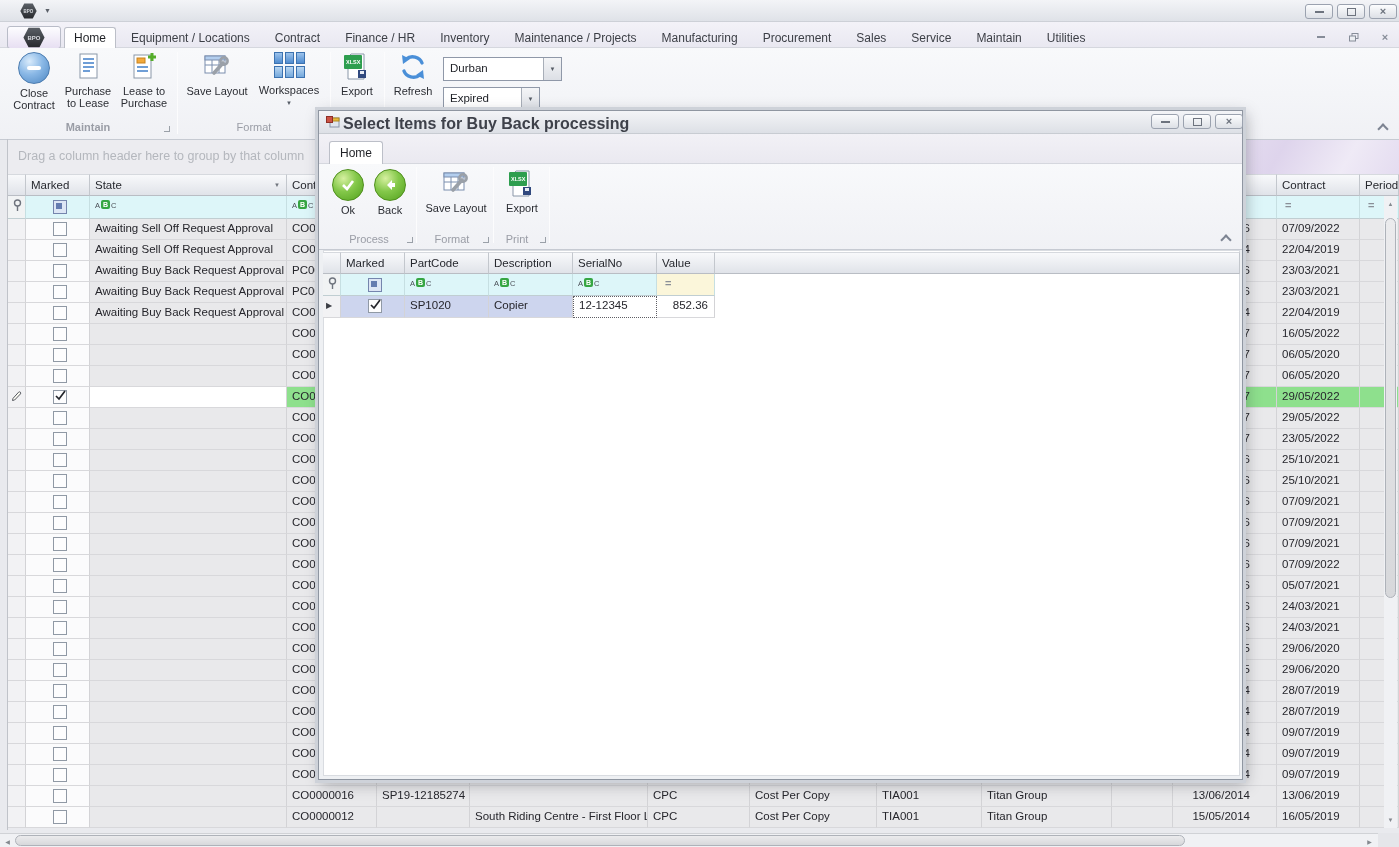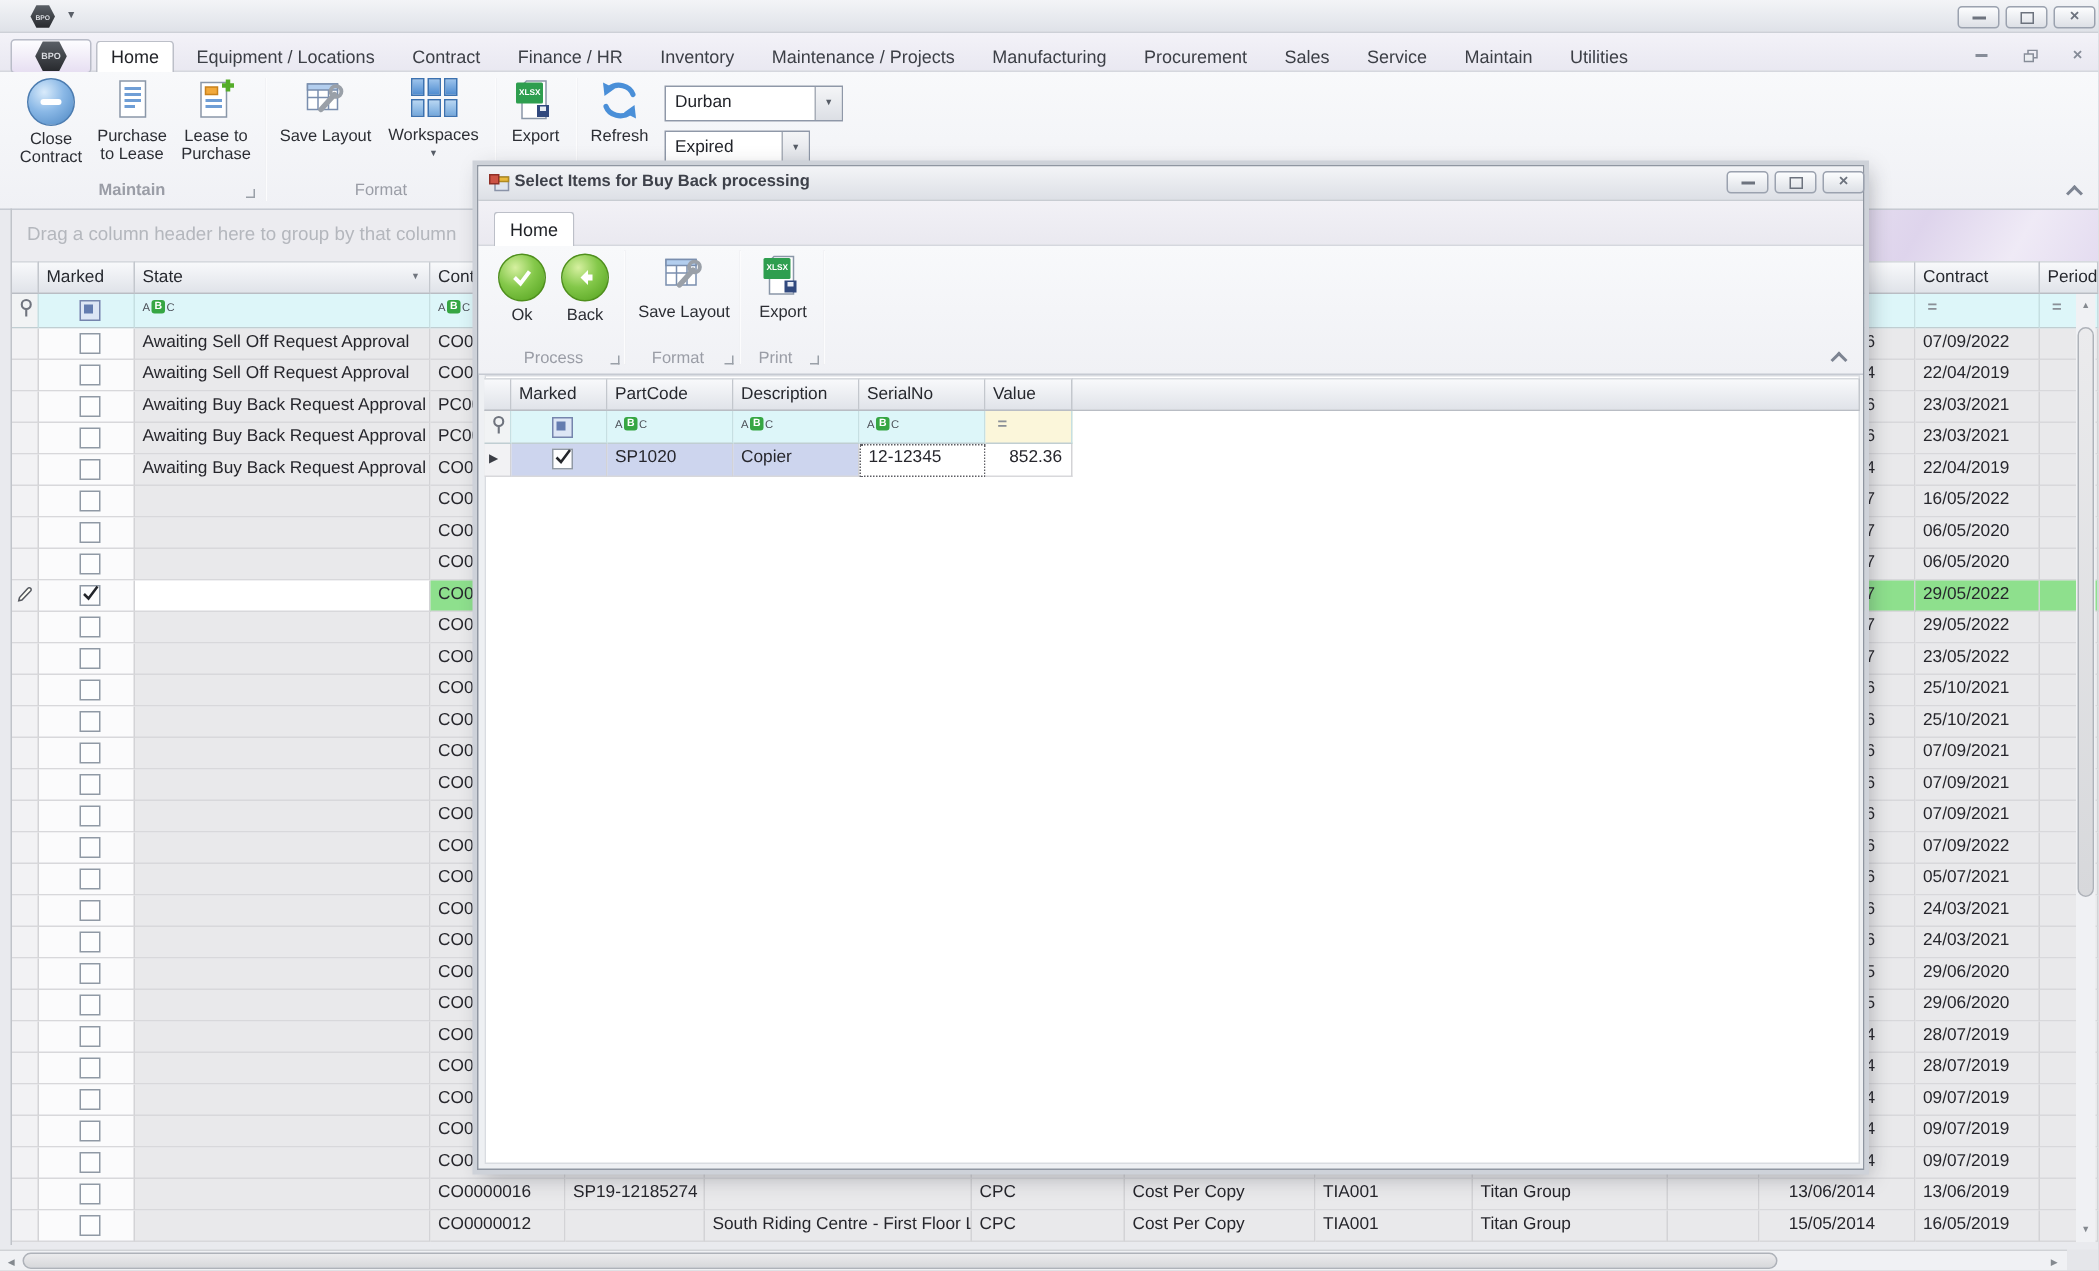--- a/index.html
+++ b/index.html
@@ -84,21 +84,21 @@
   
   .sb-track{background:#f0f1f4;}
   .sb-thumb{background:linear-gradient(#ebebed,#d7d8db);border:1px solid #aeb2b9;border-radius:6px;}
   .sb-arrow{display:flex;align-items:center;justify-content:center;font-size:6px;color:#84898f;}
 
   
   #dialog{left:318px;top:110px;width:925px;height:670px;background:#eef0f3;border:1px solid #8f96a1;
           outline:3px solid #ced2d9;box-shadow:3px 4px 14px rgba(40,44,52,.35);z-index:50;}
   #dlg-title{left:0;top:0;width:923px;height:23px;background:linear-gradient(#f3f4f7,#dde0e6);
              border-bottom:1px solid #c8ccd2;}
-  #dlg-title .txt{position:absolute;left:24px;top:4px;font-size:11px;font-weight:bold;color:#3e414a;}
+  #dlg-title .txt{position:absolute;left:24px;top:4px;font-size:16px;font-weight:bold;color:#3e414a;}
   #dlg-tabrow{left:0;top:23px;width:923px;height:30px;background:linear-gradient(#f2f1f6,#eae9f0);
               border-bottom:1px solid #d5d7de;}
   #dlg-hometab{position:absolute;left:10px;top:7px;height:22px;line-height:22px;padding:0 10px;font-size:12px;
                background:#fff;border:1px solid #bcbfc8;border-bottom-color:#fff;border-radius:3px 3px 0 0;color:#1f2126;}
   #dlg-ribbon{left:0;top:53px;width:923px;height:86px;background:linear-gradient(#f8f9fb,#f0f1f5);
               border-bottom:1px solid #c6cad2;}
   #dlg-body{left:4px;top:139px;width:917px;height:526px;background:#fff;border:1px solid #d9dce1;}
   .dcell-focus{border:1px dotted #5e5e64 !important;background:#fff !important;}
 </style>
 </head>

